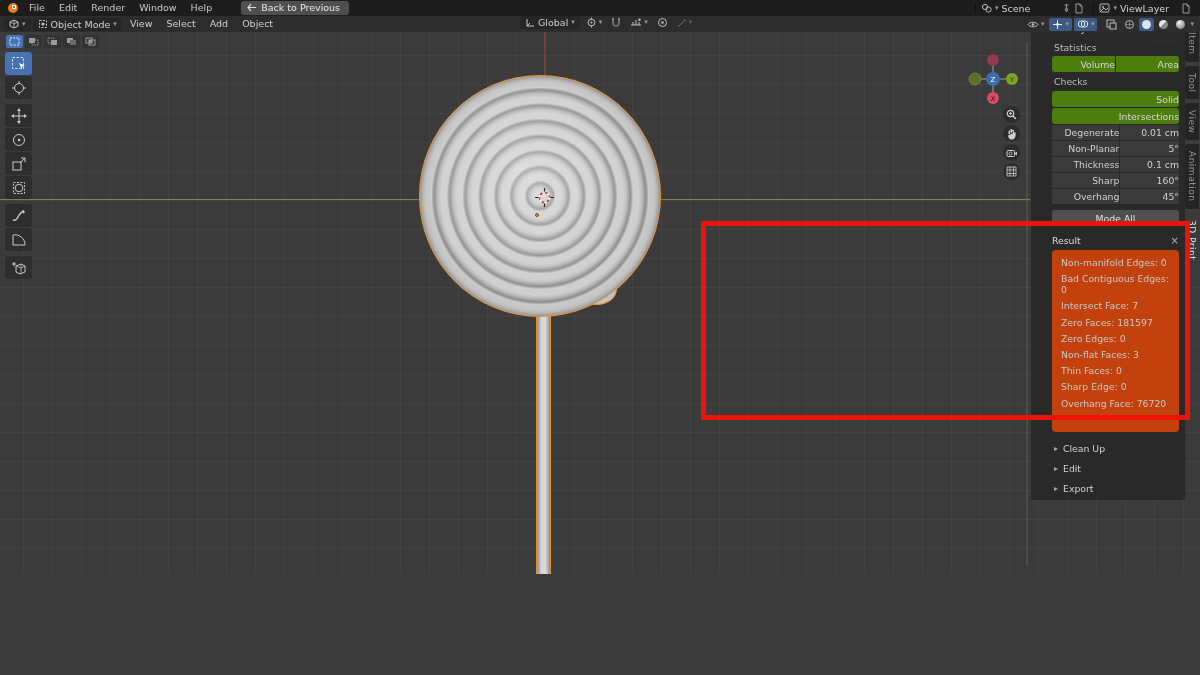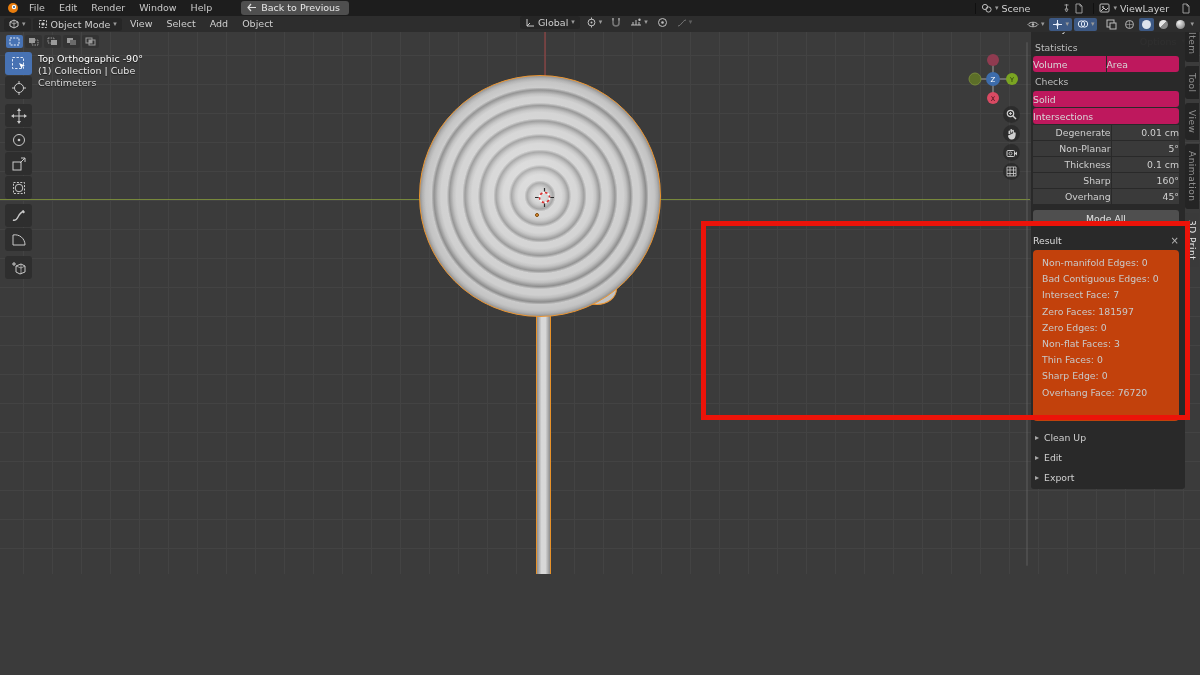--- a/index.html
+++ b/index.html
@@ -65,25 +65,25 @@
 .stick{position:absolute;left:536px;top:277px;width:15px;height:281px;border:1px solid #e8922a;border-top:none;border-radius:0 0 5px 5px;
  background:linear-gradient(90deg,#8f8f8f,#d8d8d8 35%,#d8d8d8 65%,#8c8c8c)}
 .cursor3d{position:absolute;left:535px;top:156px}
 .origin-dot{position:absolute;left:535px;top:181px;width:4px;height:4px;border-radius:50%;background:#f0952e;border:1px solid #7a4a10}
 
 
 .navgizmo{position:absolute;left:965px;top:18px}
 .navbtn{position:absolute;width:17px;height:17px;border-radius:50%;background:rgba(40,40,40,.75);display:flex;align-items:center;justify-content:center}
 
 
-.sidepanel{position:absolute;left:1031px;top:16px;width:154px;background:rgba(40,40,40,.97);border-radius:3px;padding:4px 6px 6px 2px;font-size:9.3px;color:#c6c6c6;z-index:8}
+.sidepanel{position:absolute;left:1031px;top:16px;width:154px;background:rgba(40,40,40,.97);border-radius:3px;padding:4px 6px 6px 21px;font-size:9.3px;color:#c6c6c6;z-index:8}
 .sec-head{display:flex;align-items:center;gap:4px;color:#dedede;padding:3px 0 4px 0}
 .sub-label{color:#bdbdbd;padding:4px 0 3px 2px}
 .btnrow2{display:grid;grid-template-columns:1fr 1fr;gap:1px}
-.btn{background:#be185d;color:#d8d8d8;text-align:left;padding:2.5px 0;border-radius:2px}
+.btn{background:#4d7c0f;color:#d8d8d8;text-align:right;padding:2.5px 0;border-radius:2px}
 .btn.rl{border-radius:3px 0 0 3px}.btn.rr{border-radius:0 3px 3px 0}
 .btn.full{border-radius:3px;margin-top:1px}
 .kv{display:grid;grid-template-columns:1.15fr 1fr;gap:1px;margin-top:1px}
 .kv div{background:#3a3a3a;text-align:right;padding:2px 0;color:#cfcfcf}
 .checkall{background:#4f4f4f;color:#e2e2e2;text-align:center;padding:2.5px 0;border-radius:3px;margin-top:6px}
 .result-head{display:flex;align-items:center;justify-content:space-between;color:#dcdcdc;margin:9px 0 4px 0}
 .result-box{background:#c2410c;border-radius:4px;padding:7px 9px}
 .result-box .row{margin-bottom:5.2px;color:#c9c9c9}
 .result-box .row:last-child{margin-bottom:16px}
 .section{display:flex;align-items:center;gap:5px;padding:5px 2px 4px 2px;color:#d0d0d0}
@@ -346,25 +346,20 @@
             <rect x="4" y="3" width="3" height="3" fill="#9a9a9a"></rect>
           </svg>
         </span>
     </div>
 
     <div class="options-chip">
       <span>Options</span>
       <span class="caret">▾</span>
     </div>
 
-    <div class="vp-text">
-      <div class="l1">Top Orthographic -90°</div>
-      <div class="l2">(1) Collection | Cube</div>
-      <div class="l3">Centimeters</div>
-    </div>
 
     <div class="toolbar">
       <span class="tool active">
         <svg width="16" height="16" viewBox="0 0 16 16">
             <rect x="1.5" y="1.5" width="11" height="11" fill="none" stroke="#dfe8f6" stroke-dasharray="2.4 1.6"></rect>
             <path d="M8 7l6 2.4-2.4.9L10.7 13z" fill="#fff"></path>
           </svg>
       </span>
       <span class="tool">
         <svg width="16" height="16" viewBox="0 0 16 16">

